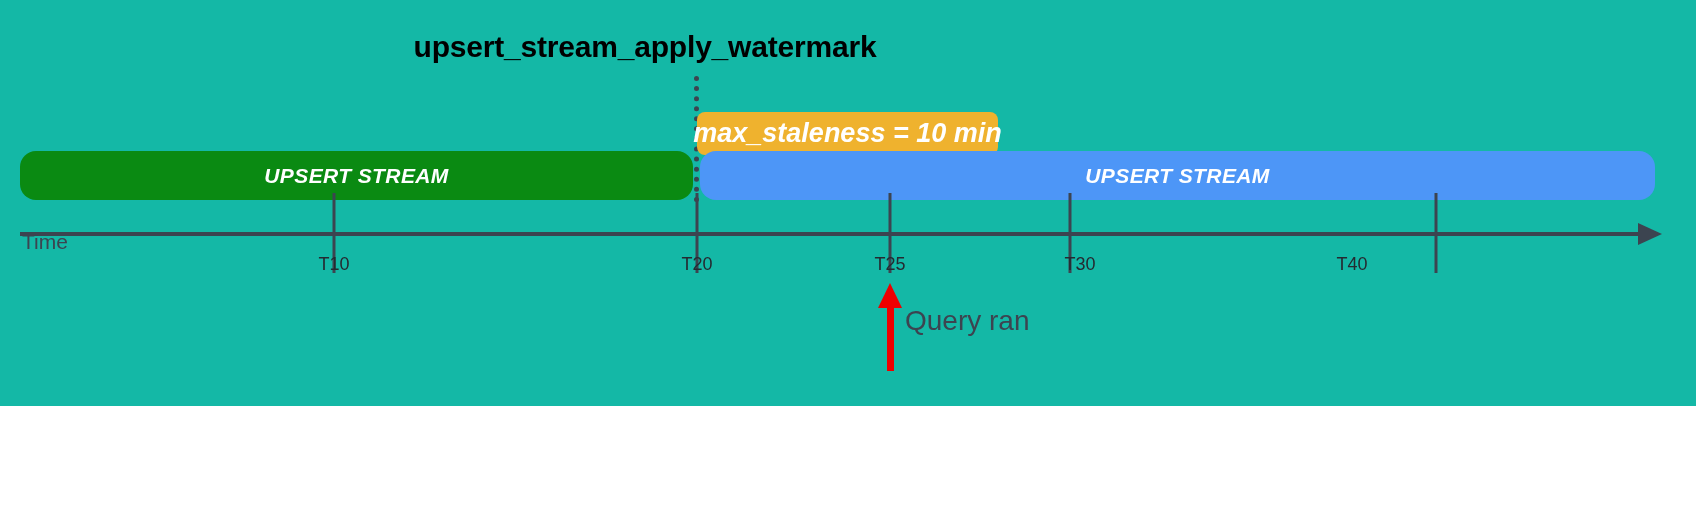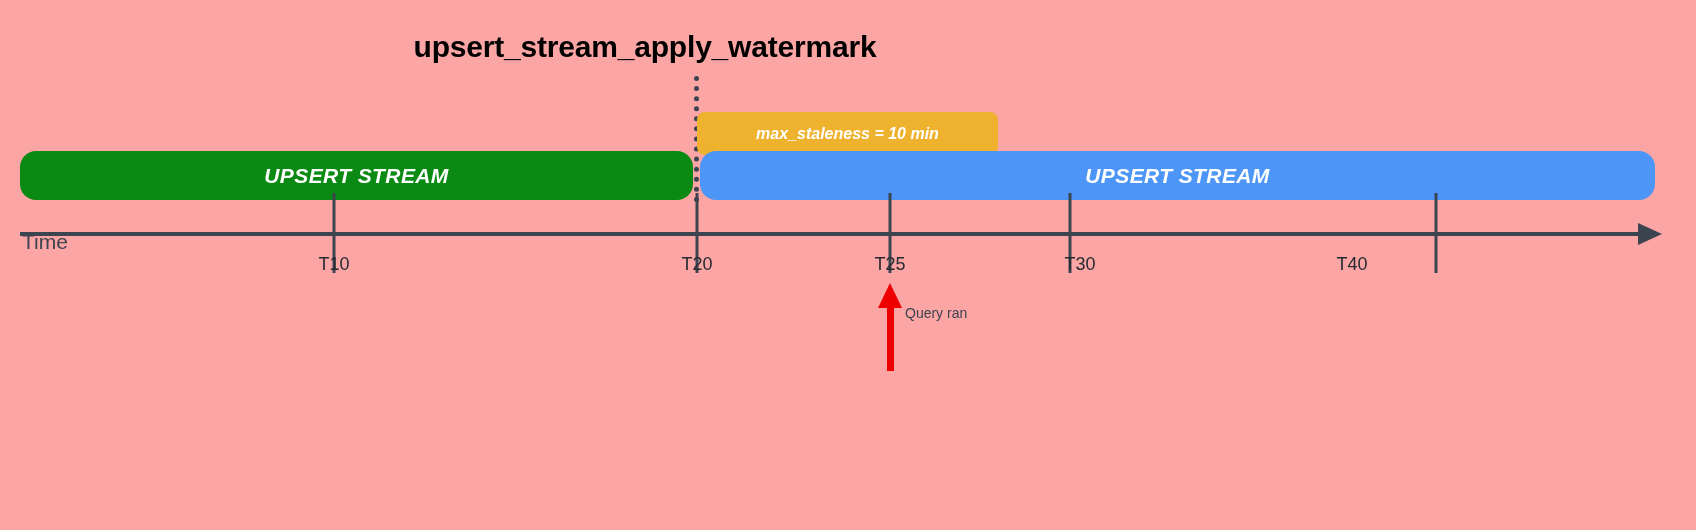--- a/index.html
+++ b/index.html
@@ -7,22 +7,22 @@
     padding: 0;
     background: #ffffff;
   }
   body {
     font-family: "Liberation Sans", sans-serif;
     -webkit-font-smoothing: antialiased;
   }
   #diagram {
     position: relative;
     width: 1696px;
-    height: 530px;
-    background: #fca5a5;
+    height: 406px;
+    background: #14b8a6;
     overflow: hidden;
   }
 
   
   .title {
     position: absolute;
     left: 0;
     top: 30px;
     width: 1290px;
     text-align: center;
@@ -54,21 +54,21 @@
     font-weight: bold;
     font-style: italic;
     white-space: nowrap;
   }
   .bar-staleness {
     left: 697px;
     top: 112px;
     width: 301px;
     height: 43px;
     background: #efb22e;
-    font-size: 16px;
+    font-size: 27px;
     border-radius: 8px;
   }
   .bar-applied {
     left: 20px;
     top: 151px;
     width: 673px;
     height: 49px;
     background: #0a8a12;
     font-size: 21px;
     letter-spacing: 0.4px;
@@ -142,21 +142,21 @@
     width: 0;
     height: 0;
     border-left: 12px solid transparent;
     border-right: 12px solid transparent;
     border-bottom: 25px solid #ee0000;
   }
   .query-label {
     position: absolute;
     left: 905px;
     top: 305px;
-    font-size: 14px;
+    font-size: 28px;
     color: #3c4450;
     white-space: nowrap;
   }
 
   
   .legend {
     position: absolute;
     left: 73px;
     top: 386px;
   }

